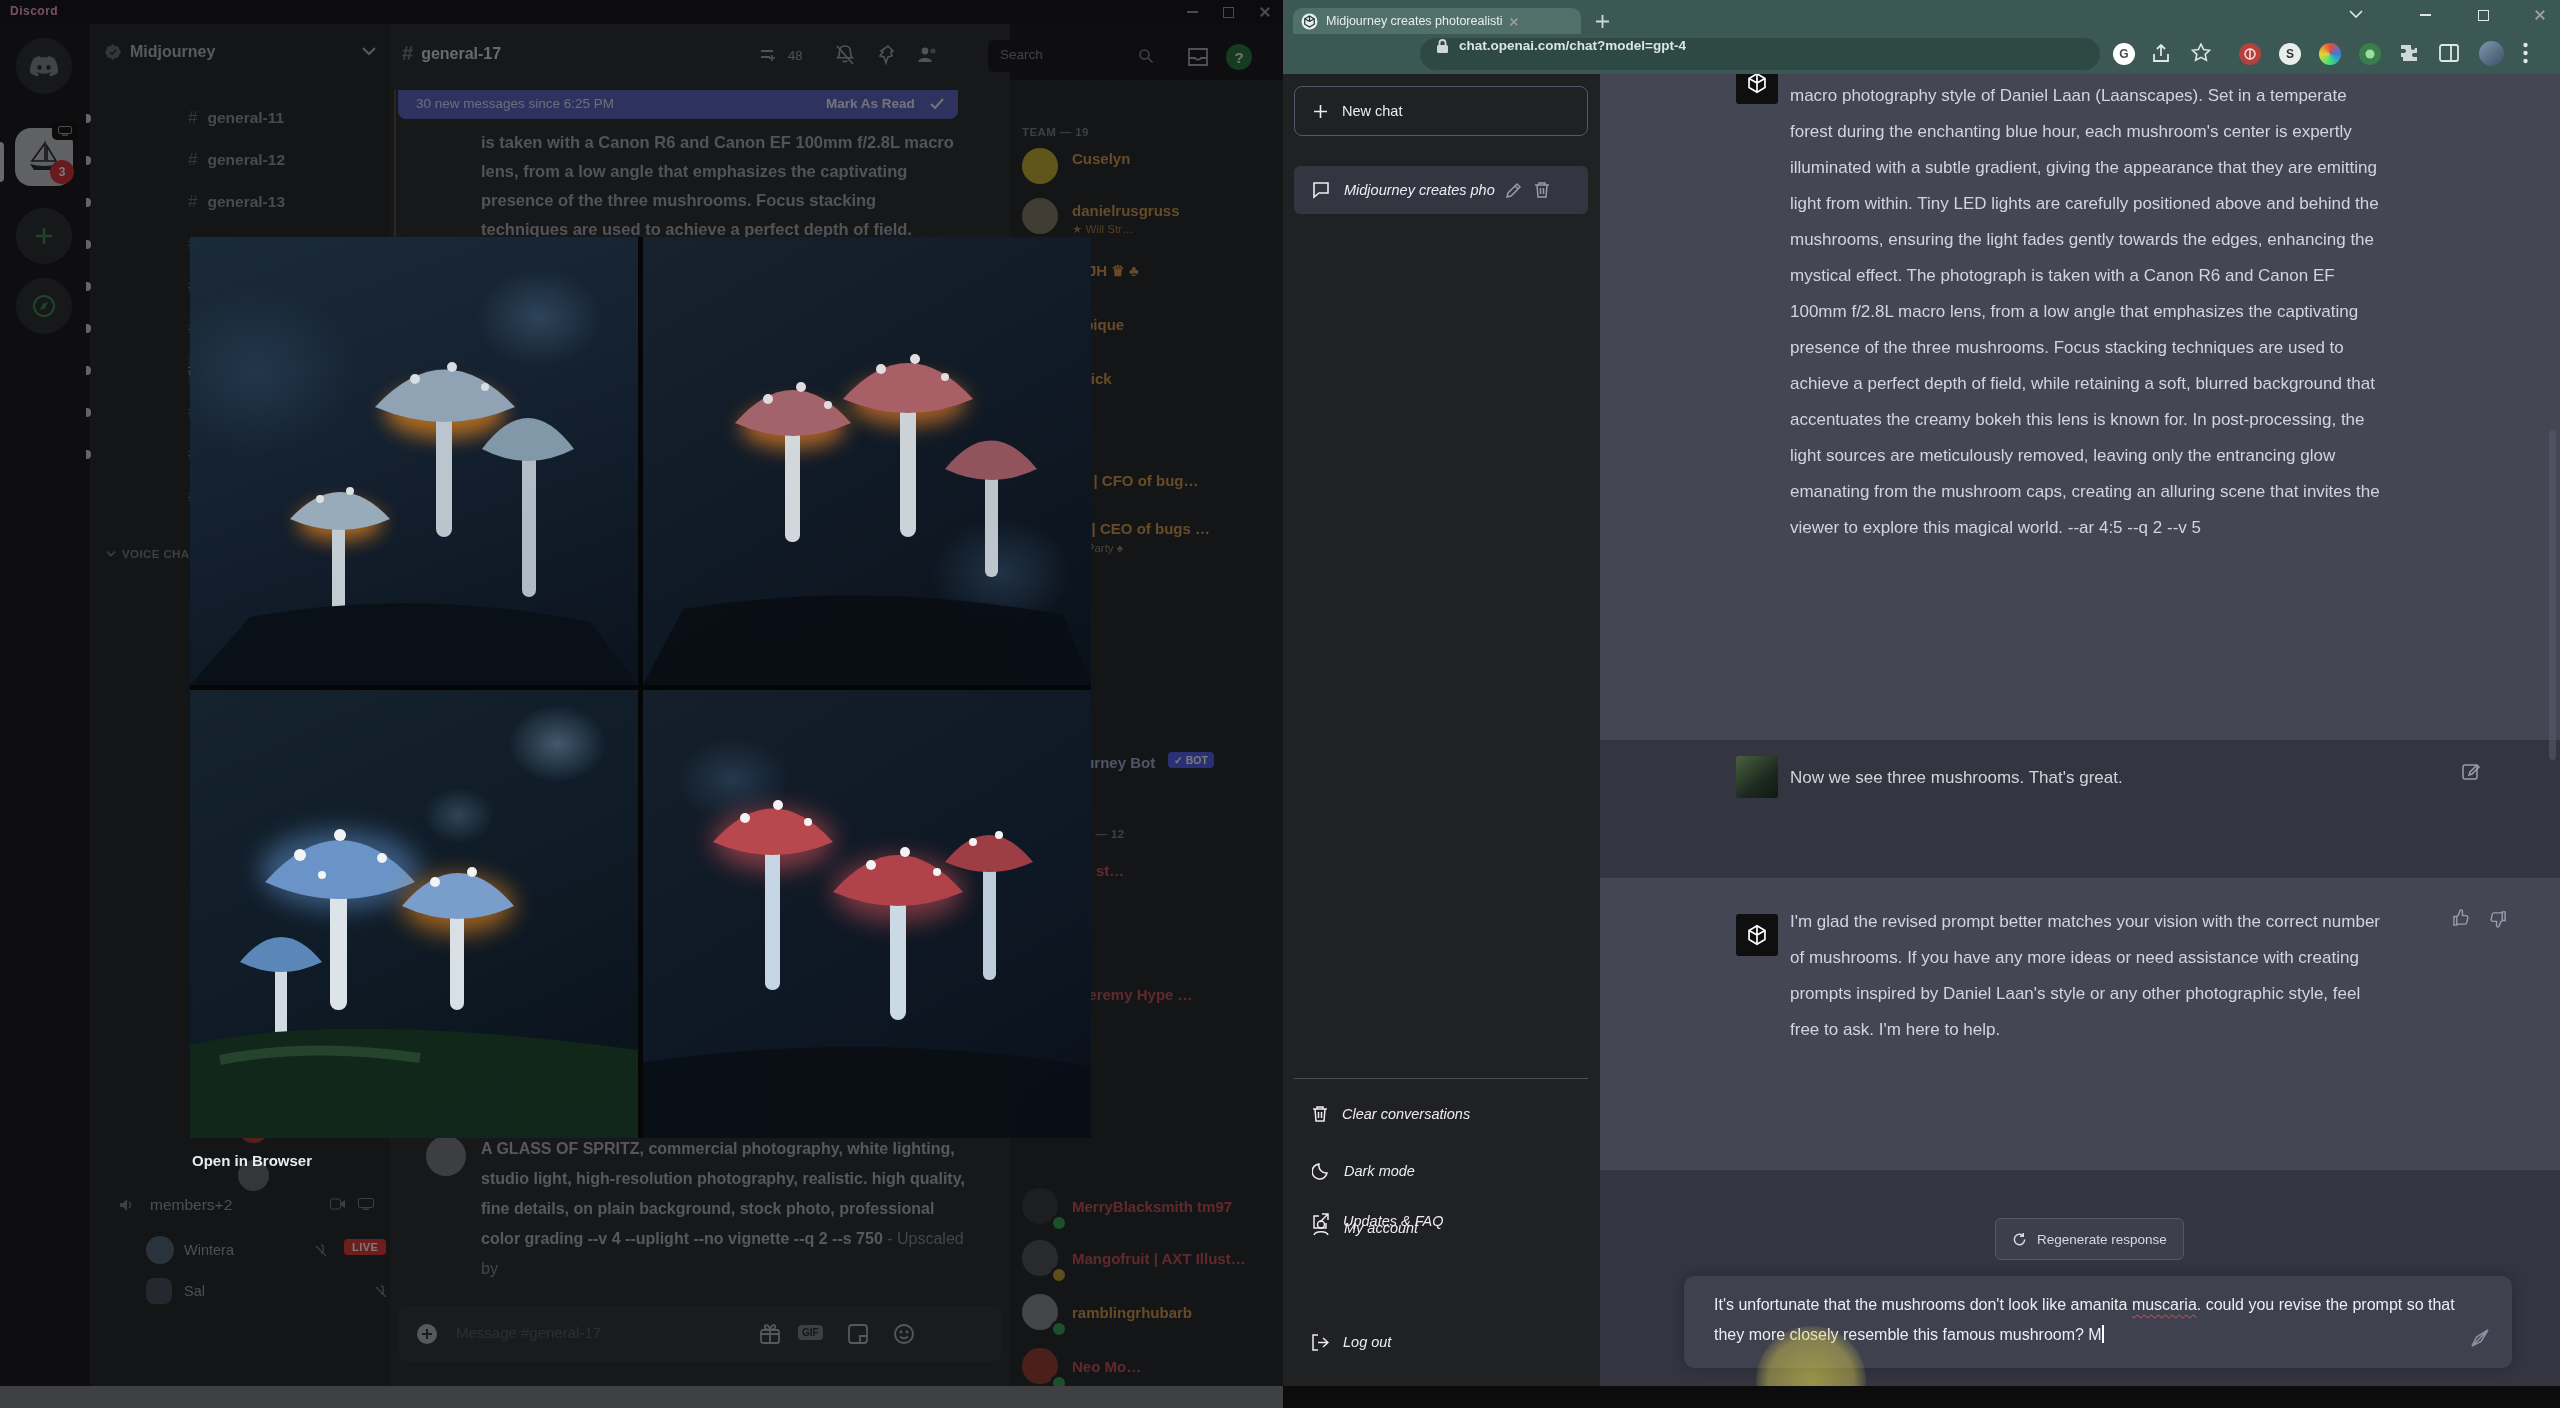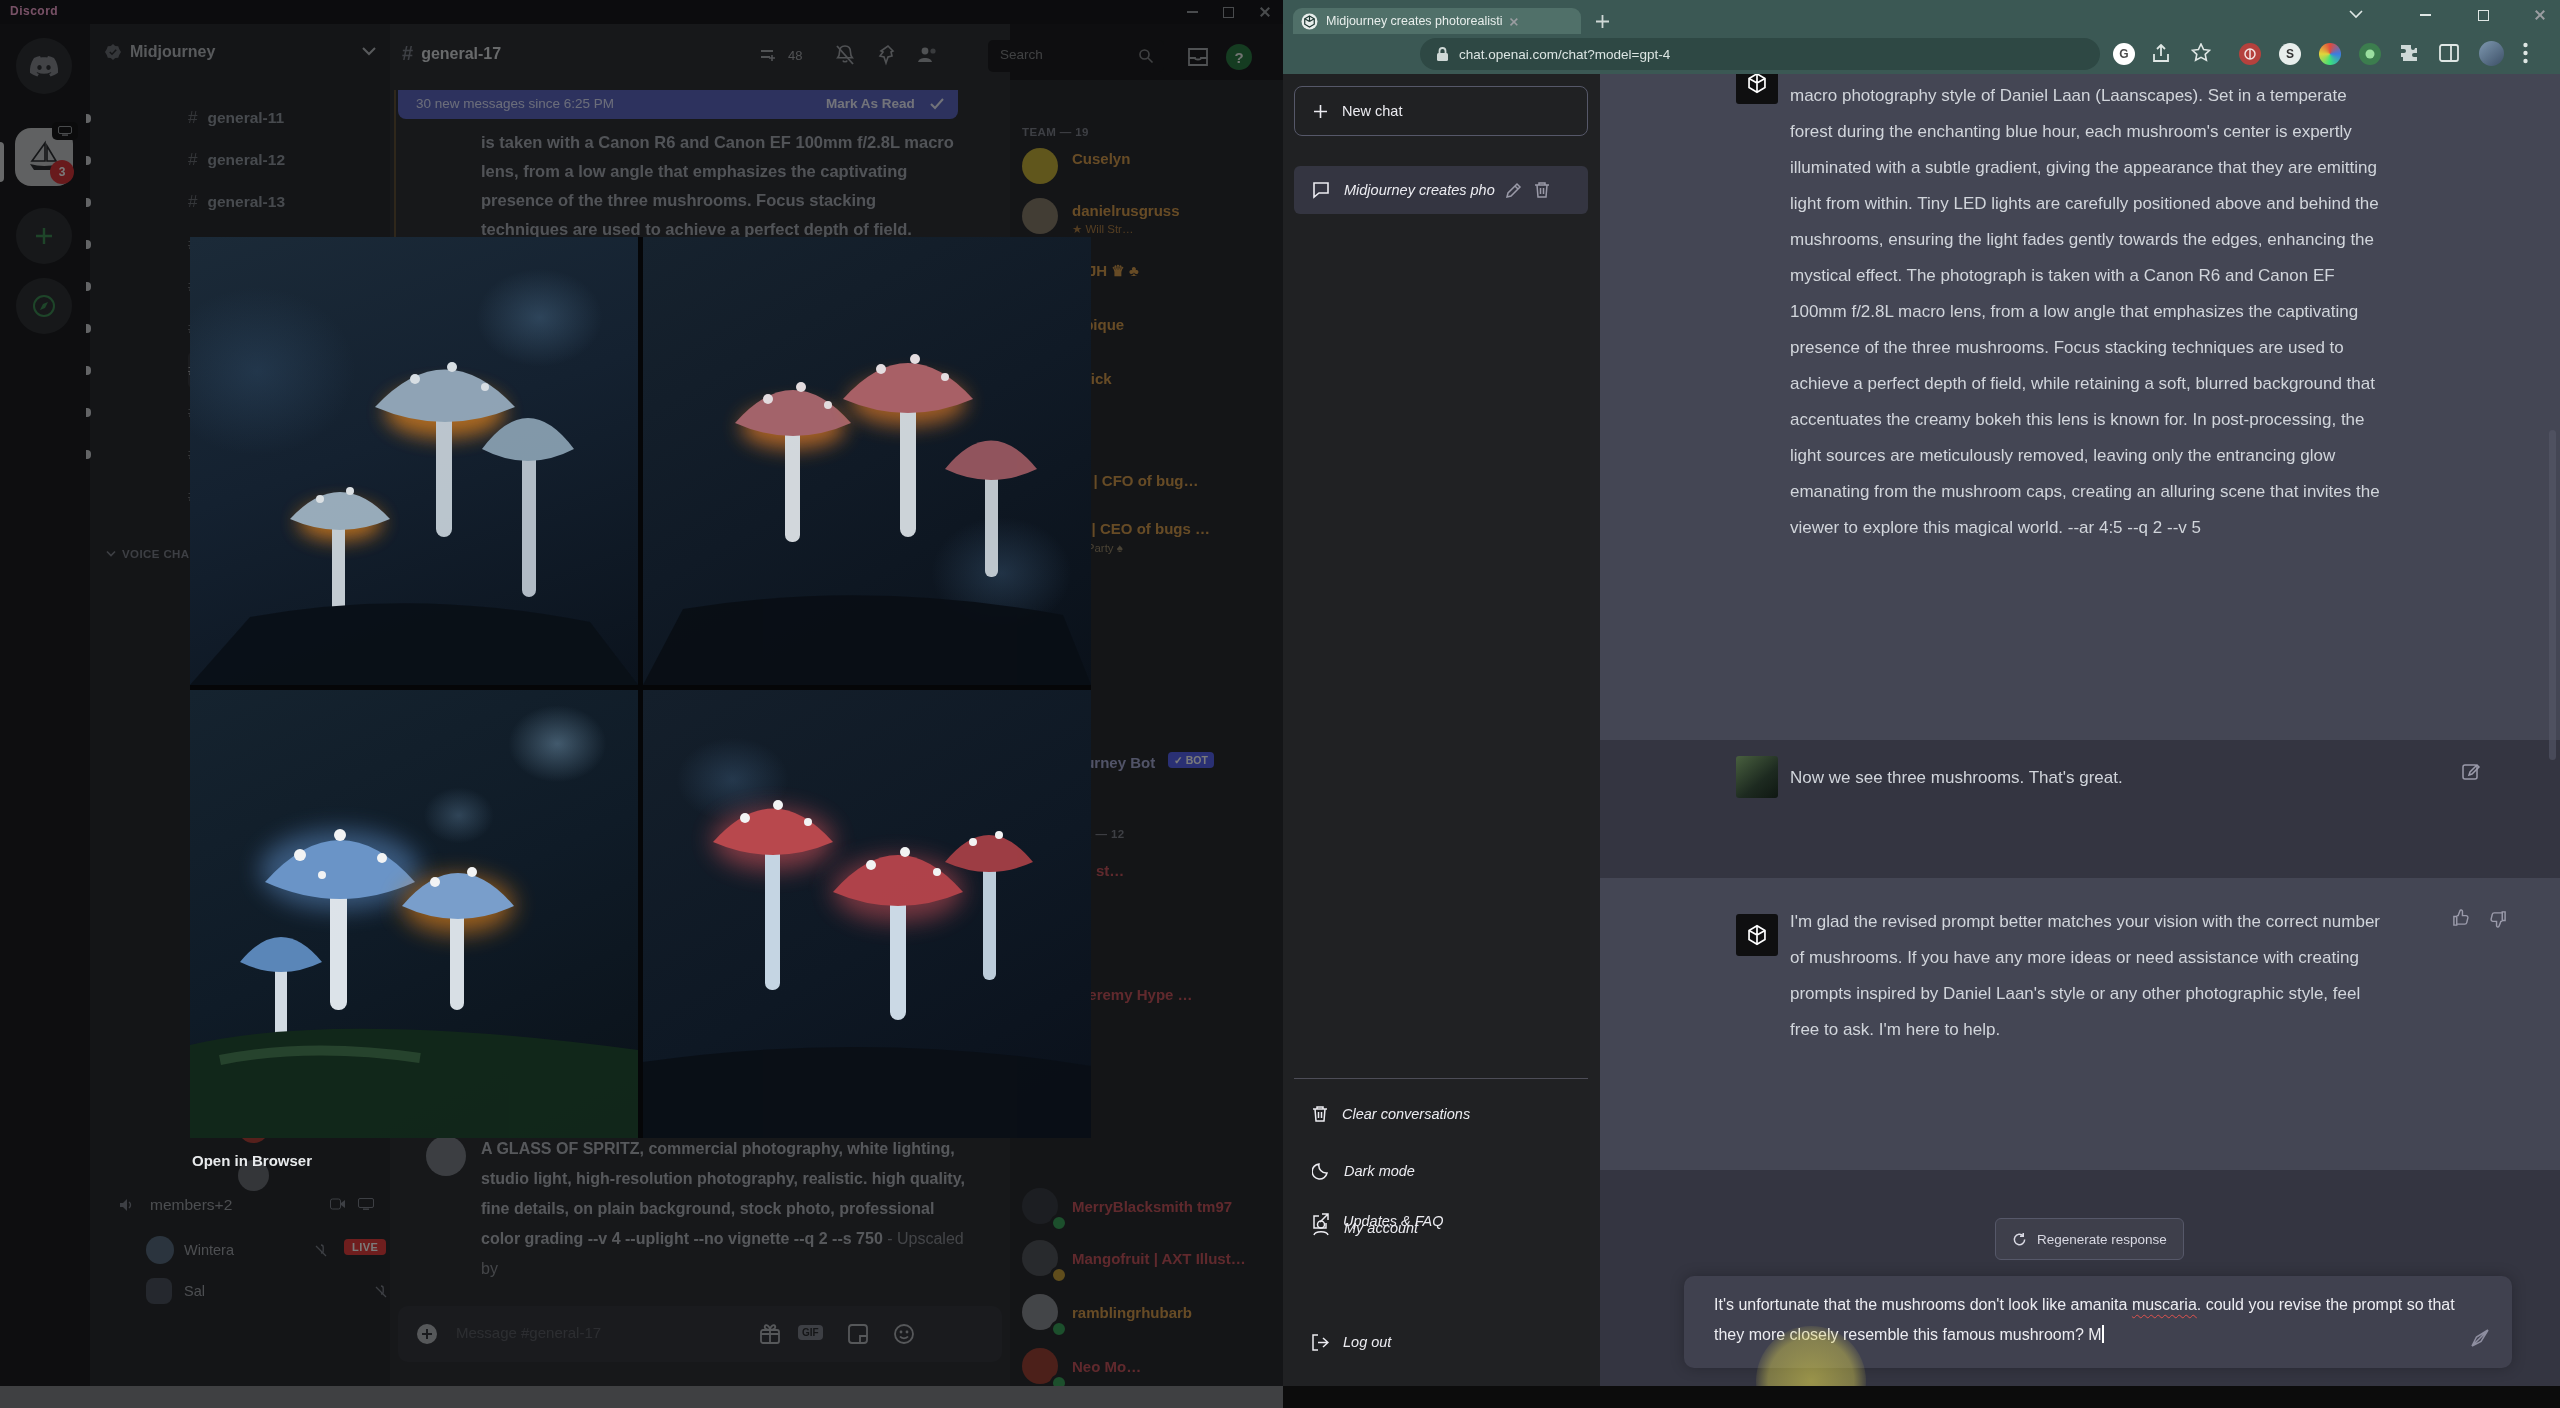--- a/index.html
+++ b/index.html
@@ -40,21 +40,21 @@
              padding:2px 8px;letter-spacing:.5px;}
   .gif-pill{background:#80848e;color:#2b2d31;font-size:10px;font-weight:bold;border-radius:4px;padding:2px 4px;}
 
   
   #chrome{position:absolute;left:1283px;top:0;width:1277px;height:1386px;background:#3b5854;}
   #tab{position:absolute;left:10px;top:8px;width:288px;height:26px;background:#507069;border-radius:9px 9px 0 0;
        display:flex;align-items:center;padding:0 8px;box-sizing:border-box;}
   .tab-title{color:#e8eeec;font-size:12.5px;white-space:nowrap;overflow:hidden;max-width:218px;}
   #toolbar{position:absolute;left:0;top:34px;width:1277px;height:40px;display:flex;align-items:center;}
   #urlbar{position:absolute;left:137px;top:38px;width:680px;height:32px;background:#2e4844;border-radius:16px;
-          display:flex;align-items:center;}
+          display:flex;align-items:flex-start;font-weight:bold;}
   .url-text{color:#dce5e3;font-size:13.5px;}
   .ext-dot{width:22px;height:22px;border-radius:50%;display:flex;align-items:center;justify-content:center;
            font-size:12px;font-weight:bold;}
 
   
   #gpt-page{position:absolute;left:0;top:74px;width:1277px;height:1312px;background:#343541;}
   #gpt-sidebar{position:absolute;left:0;top:0;width:317px;height:1312px;background:#202123;}
   .gpt-btn{position:absolute;left:11px;width:294px;height:50px;border:1px solid #565869;border-radius:8px;
            display:flex;align-items:center;box-sizing:border-box;color:#ececf1;font-size:14.5px;}
   .gpt-menu-row{position:absolute;left:11px;width:294px;height:48px;display:flex;align-items:center;

